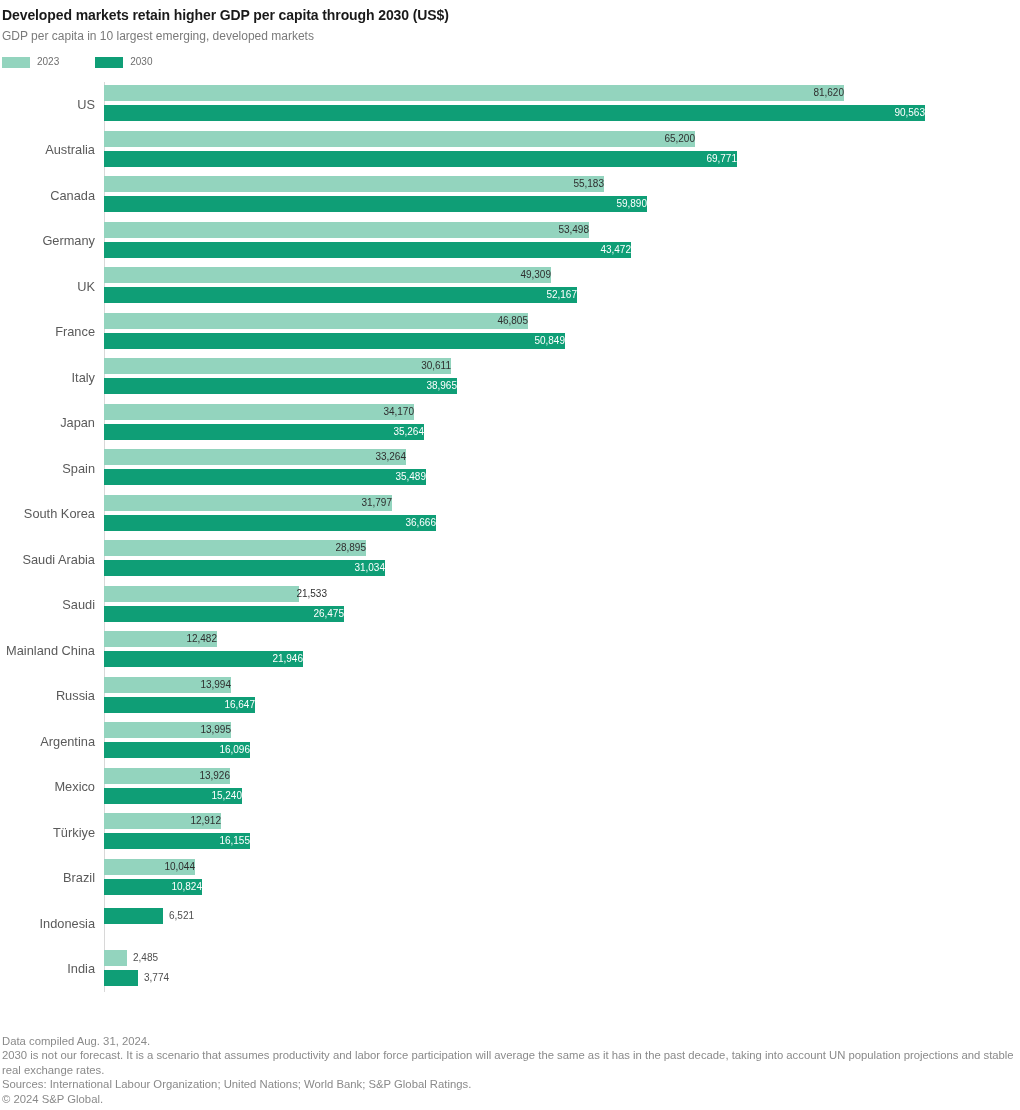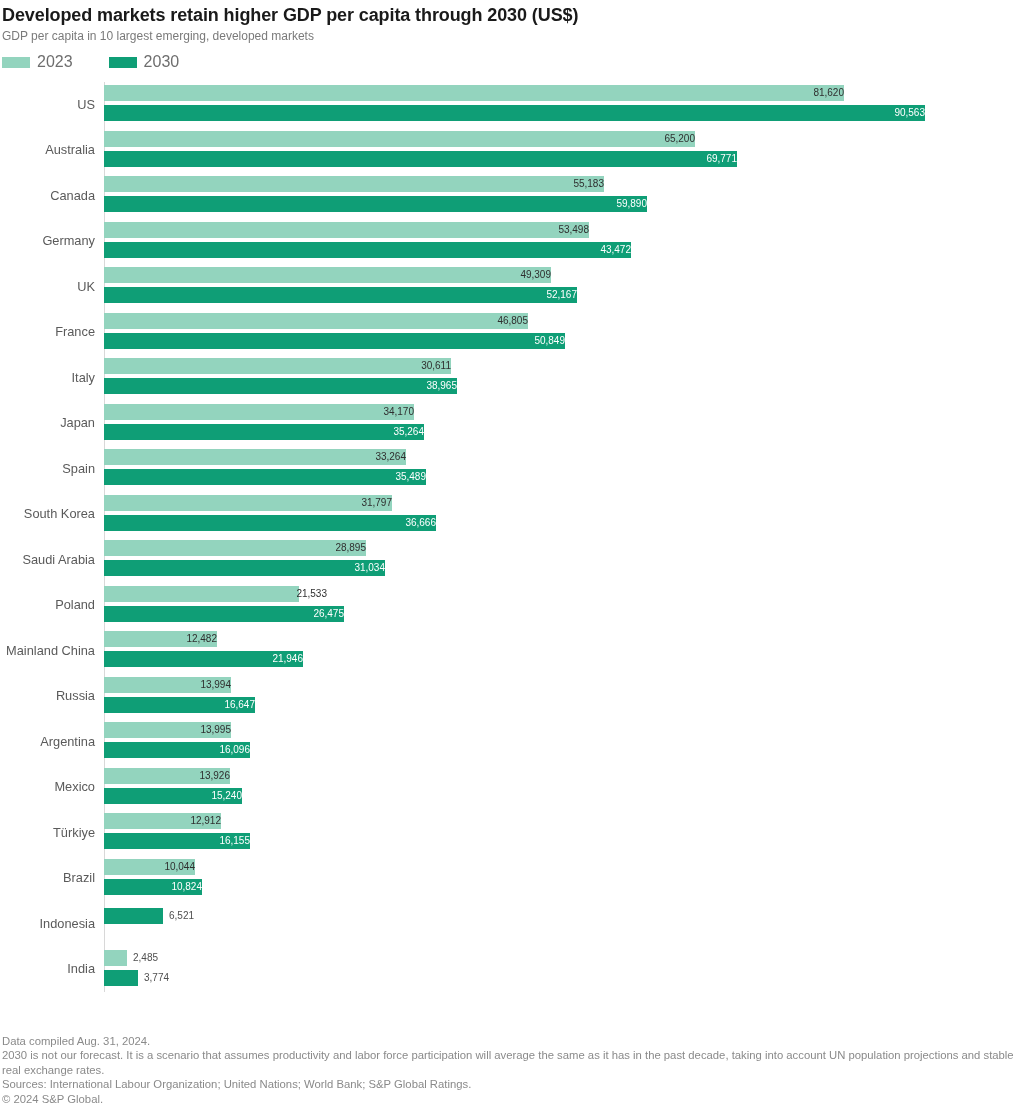--- a/index.html
+++ b/index.html
@@ -21,21 +21,21 @@
     height: 1110px;
     position: relative;
     box-sizing: border-box;
   }
 
   
   .header {
     padding: 4px 0 0 2px;
   }
   .chart-title {
-    font-size: 18px;
+    font-size: 14px;
     font-weight: bold;
     color: #1a1a1a;
     line-height: 22px;
     letter-spacing: -0.1px;
     margin: 0;
     white-space: nowrap;
   }
   .chart-subtitle {
     font-size: 12px;
     font-weight: normal;
@@ -56,21 +56,21 @@
     display: flex;
     align-items: center;
     margin-right: 36px;
   }
   .legend-swatch {
     width: 28px;
     height: 11px;
     display: inline-block;
   }
   .legend-label {
-    font-size: 16px;
+    font-size: 10px;
     color: #6e6e6e;
     margin-left: 7px;
     line-height: 12px;
   }
 
   
   .plot {
     position: relative;
     margin-top: 13px;
     height: 920px;
@@ -317,21 +317,21 @@
               <div class="bar" style="width: 262px; background: rgb(147, 212, 190);"></div>
               <div class="bar-val inside" style="width: 262px; color: rgb(47, 47, 47);">28,895</div>
             </div>
             <div class="bar-wrap second">
               <div class="bar" style="width: 281px; background: rgb(15, 158, 118);"></div>
               <div class="bar-val inside" style="width: 281px; color: rgb(255, 255, 255);">31,034</div>
             </div>
           </div>
         </div>
         <div class="row">
-          <div class="cat-label">Poland</div>
+          <div class="cat-label">Saudi</div>
           <div class="bars">
             <div class="bar-wrap first">
               <div class="bar" style="width: 195px; background: rgb(147, 212, 190);"></div>
               <div class="bar-val inside" style="width: 195px; color: rgb(47, 47, 47); margin-left: 28px;">21,533</div>
             </div>
             <div class="bar-wrap second">
               <div class="bar" style="width: 240px; background: rgb(15, 158, 118);"></div>
               <div class="bar-val inside" style="width: 240px; color: rgb(255, 255, 255);">26,475</div>
             </div>
           </div>

